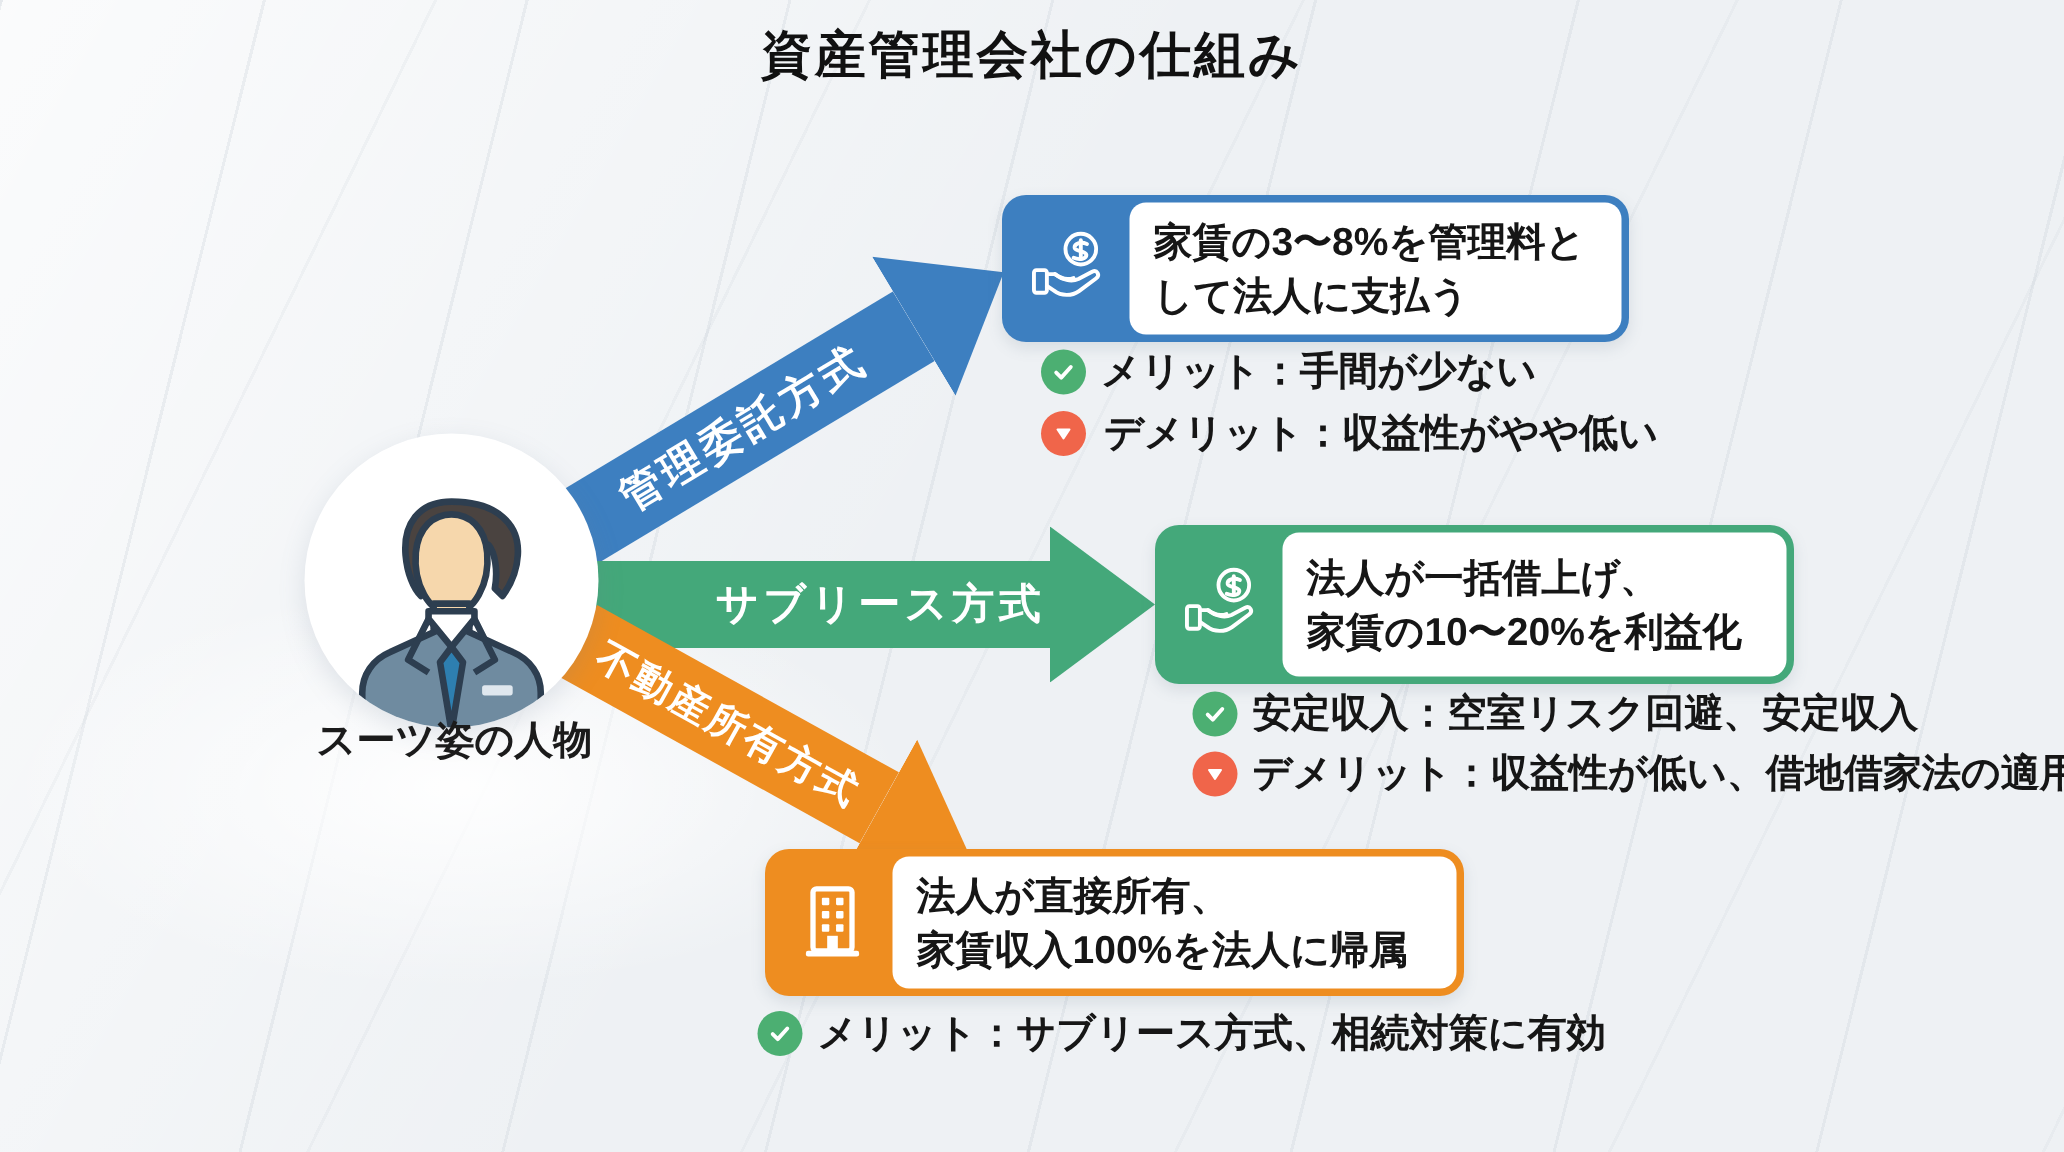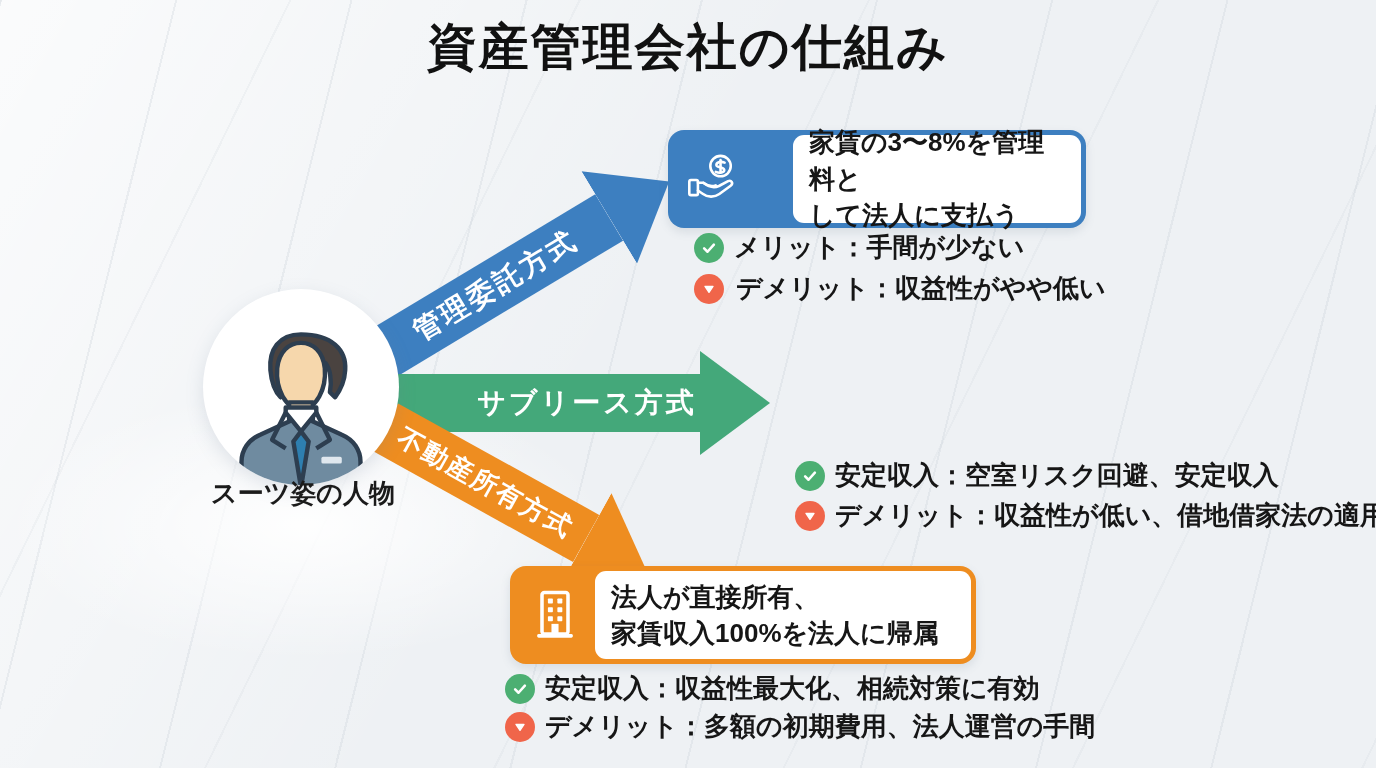--- a/index.html
+++ b/index.html
@@ -15,21 +15,21 @@
       repeating-linear-gradient(116deg, rgba(205,212,219,.20) 0 2px, rgba(0,0,0,0) 2px 260px),
       linear-gradient(120deg, rgba(255,255,255,.75) 0%, rgba(255,255,255,0) 45%);
   }
   .bg-glow{
     background:
       radial-gradient(closest-side at 303px 385px, rgba(255,255,255,.95) 0%, rgba(255,255,255,0) 100%);
     left:0;top:140px;width:640px;height:520px;
   }
 
   .page-title{position:absolute;left:0;top:14px;width:100%;text-align:center;
-    font-size:50px;font-weight:900;letter-spacing:2px;color:#111;margin:0;}
+    font-size:34px;font-weight:900;letter-spacing:2px;color:#111;margin:0;}
 
   
   .arrow{position:absolute;display:flex;align-items:center;transform-origin:left center;z-index:1;}
   .arrow .shaft{flex:1;height:54px;display:flex;align-items:center;justify-content:center;}
   .arrow .head{width:70px;flex:none;clip-path:polygon(0 0,100% 50%,0 100%);}
   .arrow-label{color:#fff;font-weight:800;font-size:28px;letter-spacing:3px;white-space:nowrap;}
   .arrow-blue{left:382px;top:300px;width:335px;height:108px;transform:rotate(-31deg);}
   .arrow-blue .shaft{background:#3d7fc0;}
   .arrow-blue .head{background:#3d7fc0;height:108px;}
   .arrow-green{left:390px;top:351px;width:380px;height:104px;}
@@ -48,21 +48,21 @@
   .person-label{position:absolute;left:163px;top:476px;width:280px;text-align:center;
     font-size:26px;font-weight:800;z-index:3;}
 
   
   .info-box{position:absolute;display:flex;border-radius:16px;padding:5px;z-index:2;
     box-shadow:0 4px 10px rgba(90,110,130,.15);}
   .info-box .box-icon{flex:none;width:80px;display:flex;align-items:center;justify-content:center;}
   .info-box .box-body{flex:1;background:#fff;border-radius:11px;display:flex;align-items:center;
     padding:4px 16px;}
   .box-text{font-size:26px;font-weight:800;line-height:1.4;white-space:pre-line;color:#161616;}
-  .box-blue{left:668px;top:130px;width:408px;height:88px;background:#3d7fc0;gap:40px;}
+  .box-blue{left:668px;top:130px;width:408px;height:88px;background:#3d7fc0;}
   .box-green{left:770px;top:350px;width:416px;height:96px;background:#44a87a;}
   .box-orange{left:510px;top:566px;width:456px;height:88px;background:#ee8d20;}
 
   
   .md-row{position:absolute;display:flex;align-items:center;gap:10px;z-index:2;}
   .md-chip{flex:none;width:30px;height:30px;border-radius:50%;display:flex;
     align-items:center;justify-content:center;}
   .chip-merit{background:#4caf72;}
   .chip-demerit{background:#f0654a;}
   .md-text{font-size:26px;font-weight:800;white-space:nowrap;color:#161616;}
@@ -147,20 +147,36 @@
   </div>
   <div class="md-row r-b-demerit">
     <span class="md-chip chip-demerit">
       <svg width="16" height="16" viewBox="0 0 24 24">
           <path d="M6 8 h12 l-6 9 z" fill="#fff" stroke="#fff" stroke-width="2" stroke-linejoin="round"></path>
         </svg>
     </span>
     <span class="md-text">デメリット：収益性がやや低い</span>
   </div>
 
+  <div class="info-box box-green">
+    <div class="box-icon">
+      <svg width="56" height="52" viewBox="0 0 52 48" fill="none" stroke="#fff" stroke-width="2.4" stroke-linecap="round" stroke-linejoin="round">
+        <circle cx="33" cy="12" r="9.5"></circle>
+        <path d="M33 6.5 v11"></path>
+        <path d="M36.8 8.8 c-4 -1.6 -8 -.2 -7.6 2.4 c.4 2.2 6.8 1.8 7.2 4.2 c.4 2.6 -4.2 3.6 -7.8 2"></path>
+        <rect x="4" y="25" width="8" height="14" rx="1.5"></rect>
+        <path d="M12 27.5 h5 c4.5 3.5 10 5 14.5 3 l8.5 -4.5 c3 -1.4 5.3 2 2.4 4.2 l-10.5 7.8 c-4.5 3.2 -11 3.2 -15.5 -.3 l-4.4 -3"></path>
+        <path d="M17 27.5 c3.5 2.6 8 3.6 11.5 2.4"></path>
+      </svg>
+    </div>
+    <div class="box-body">
+      <div class="box-text">法人が一括借上げ、
+家賃の10〜20%を利益化</div>
+    </div>
+  </div>
   <div class="md-row r-g-merit">
     <span class="md-chip chip-merit">
       <svg width="18" height="18" viewBox="0 0 24 24">
           <path d="M5.5 12.5 l4.5 4.5 8.5 -9.5" stroke="#fff" stroke-width="3.4" fill="none" stroke-linecap="round" stroke-linejoin="round"></path>
         </svg>
     </span>
     <span class="md-text">安定収入：空室リスク回避、安定収入</span>
   </div>
   <div class="md-row r-g-demerit">
     <span class="md-chip chip-demerit">
@@ -189,24 +205,16 @@
       <div class="box-text">法人が直接所有、
 家賃収入100%を法人に帰属</div>
     </div>
   </div>
   <div class="md-row r-o-merit">
     <span class="md-chip chip-merit">
       <svg width="18" height="18" viewBox="0 0 24 24">
           <path d="M5.5 12.5 l4.5 4.5 8.5 -9.5" stroke="#fff" stroke-width="3.4" fill="none" stroke-linecap="round" stroke-linejoin="round"></path>
         </svg>
     </span>
-    <span class="md-text">安定収入：収益性最大化、相続対策に有効</span>
-  </div>
-  <div class="md-row r-o-demerit">
-    <span class="md-chip chip-demerit">
-      <svg width="16" height="16" viewBox="0 0 24 24">
-          <path d="M6 8 h12 l-6 9 z" fill="#fff" stroke="#fff" stroke-width="2" stroke-linejoin="round"></path>
-        </svg>
-    </span>
-    <span class="md-text">デメリット：多額の初期費用、法人運営の手間</span>
+    <span class="md-text">メリット：サブリース方式、相続対策に有効</span>
   </div>
 
 </div>
 
 </body></html>

